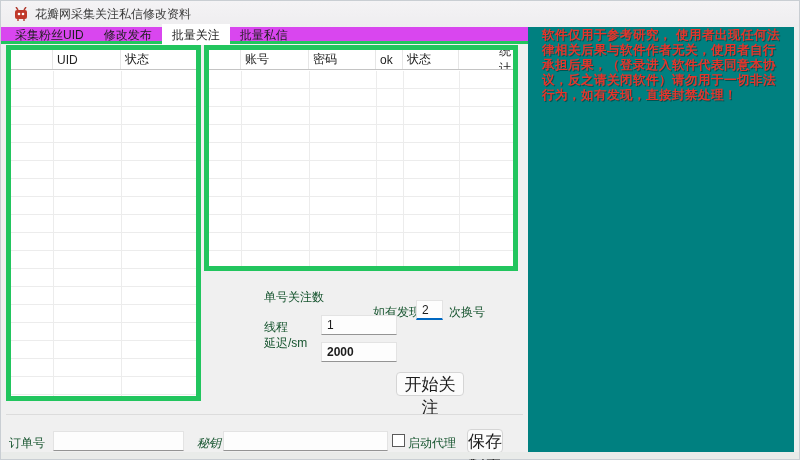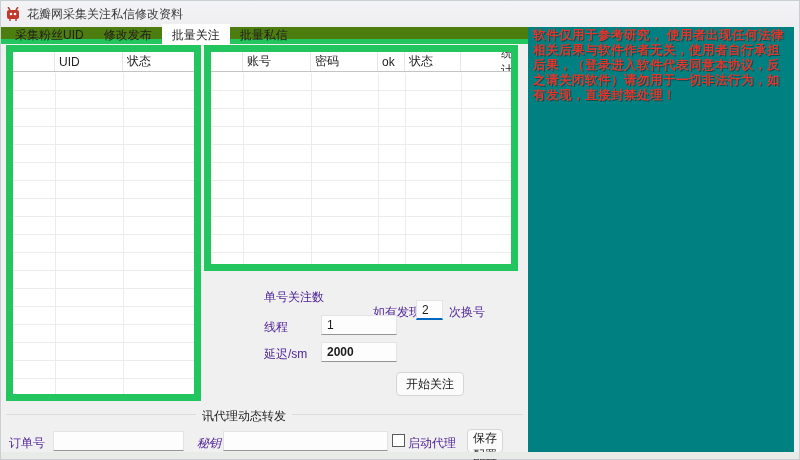--- a/index.html
+++ b/index.html
@@ -11,71 +11,71 @@
     overflow:hidden;
     font-size:12px;
     color:#2b2b2b;
   }
   .window { position:absolute; inset:0; background:#f0f0f0; border:1px solid #c9ced3; }
 
   
   .titlebar {
     position:absolute; top:0; left:0; right:0; height:26px;
     background:linear-gradient(#f4f3f5,#eeedef);
-    display:flex; align-items:center; gap:6px; padding-left:4px;
+    display:flex; align-items:center; gap:6px; padding-left:12px;
     color:#3c3c3c;
   }
   .app-icon { width:16px; height:14px; display:inline-block; }
 
   
   .menubar {
     position:absolute; top:26px; left:0; width:527px; height:17px;
-    background:#4d7c0f; border-bottom:5px solid #22c55e;
+    background:#d946ef; border-bottom:3px solid #22c55e;
     display:flex; padding-left:4px;
   }
   .menu-item {
     height:20px; margin-top:-3px; padding:3px 10px 0 10px;
     line-height:17px; color:#1f1f1f; cursor:default; white-space:nowrap;
   }
   .menu-item.selected { background:#ffffff; box-shadow:0 1px 0 #ffffff; }
 
   
-  .grid { position:absolute; background:#fff; border:7px solid #22c55e; }
+  .grid { position:absolute; background:#fff; border:5px solid #22c55e; }
   .grid .thead { display:flex; height:20px; border-bottom:1px solid #c4c4c4; align-items:center; color:#222; }
   .grid .thead .hc { height:100%; display:flex; align-items:center; padding-left:4px; border-right:1px solid #e6e6e6; overflow:hidden; }
   .grid .tbody {
     position:absolute; left:0; right:0; top:21px; bottom:0;
     background:repeating-linear-gradient(to bottom, #ffffff 0 17px, #ececec 17px 18px);
   }
   .vline { position:absolute; top:0; bottom:0; width:0; border-left:1px solid #ececec; }
 
   .left-grid  { left:5px;   top:44px; width:195px; height:356px; }
   .right-grid { left:203px; top:44px; width:314px; height:226px; }
 
   
-  .lbl { position:absolute; color:#4c1d95; white-space:nowrap; }
+  .lbl { position:absolute; color:#14532d; white-space:nowrap; }
   .tbx {
     position:absolute; height:20px; background:#fdfdfd;
     border:1px solid #e3e3e3; border-bottom:1px solid #949494;
     font-family:inherit; font-size:12px; color:#1c1c1c; padding:0 5px; outline:none;
   }
   .tbx.focused { border-bottom:2px solid #0067c0; }
   .btn {
     position:absolute; background:#fbfbfb; border:1px solid #d5d5d5; border-radius:4px;
-    font-family:inherit; font-size:12px; color:#1b1b1b; cursor:default;
+    font-family:inherit; font-size:17px; color:#1b1b1b; cursor:default;
   }
   .group-line { position:absolute; left:5px; top:413px; width:517px; border-top:1px solid #dcdcdc; }
   .group-label { position:absolute; left:195px; top:407px; background:#f0f0f0; padding:0 6px; color:#1c1c1c; }
 
   .chk { position:absolute; left:391px; top:433px; width:13px; height:13px; background:#fff; border:1px solid #5a5a5a; }
 
   
   .notice {
     position:absolute; left:527px; top:26px; width:266px; height:426px;
-    padding:1px 5px; overflow:hidden;
+    padding:1px 14px; overflow:hidden;
     font-weight:bold; font-size:12.5px; line-height:15px; letter-spacing:0.5px;
     text-shadow:1px 1px 0 rgba(0,0,0,0.35);
   }
   .bottom-strip { position:absolute; left:0; right:0; bottom:0; height:7px; background:#e9ebe9; }
 </style>
 </head>
 <body>
 
 <div class="window">
 
@@ -133,27 +133,26 @@
 
   <div class="lbl" style="left:263px; top:288px;">单号关注数</div>
 
   <div class="lbl" style="left:372px; top:303px;">如有发现</div>
   <input class="tbx focused" style="left: 415px; top: 299px; width: 27px;" value="2">
   <div class="lbl" style="left:448px; top:303px;">次换号</div>
 
   <div class="lbl" style="left:263px; top:318px;">线程</div>
   <input class="tbx" style="left: 320px; top: 314px; width: 76px;" value="1">
 
-  <div class="lbl" style="left:263px; top:345px;">延迟/sm</div>
+  <div class="lbl" style="left:263px; top:334px;">延迟/sm</div>
   <input class="tbx" style="left: 320px; top: 341px; width: 76px; font-weight: bold;" value="2000">
 
   <button class="btn" style="left:395px; top:371px; width:68px; height:24px;">开始关注</button>
 
   <div class="group-line"></div>
-  <div class="group-label">讯代理动态转发</div>
 
   <div class="lbl" style="left:8px; top:434px;">订单号</div>
   <input class="tbx" style="left: 52px; top: 430px; width: 131px;" value="">
 
   <div class="lbl" style="left:196px; top:434px;font-style:italic;">秘钥</div>
   <input class="tbx" style="left: 222px; top: 430px; width: 165px;" value="">
 
   <div class="chk"></div>
   <div class="lbl" style="left:407px; top:434px;">启动代理</div>
 

